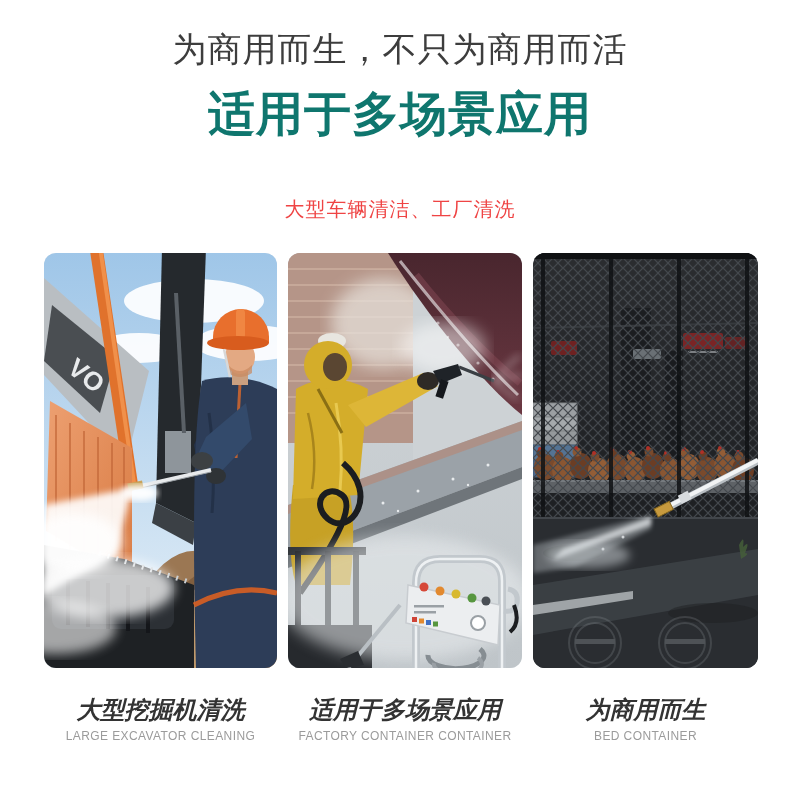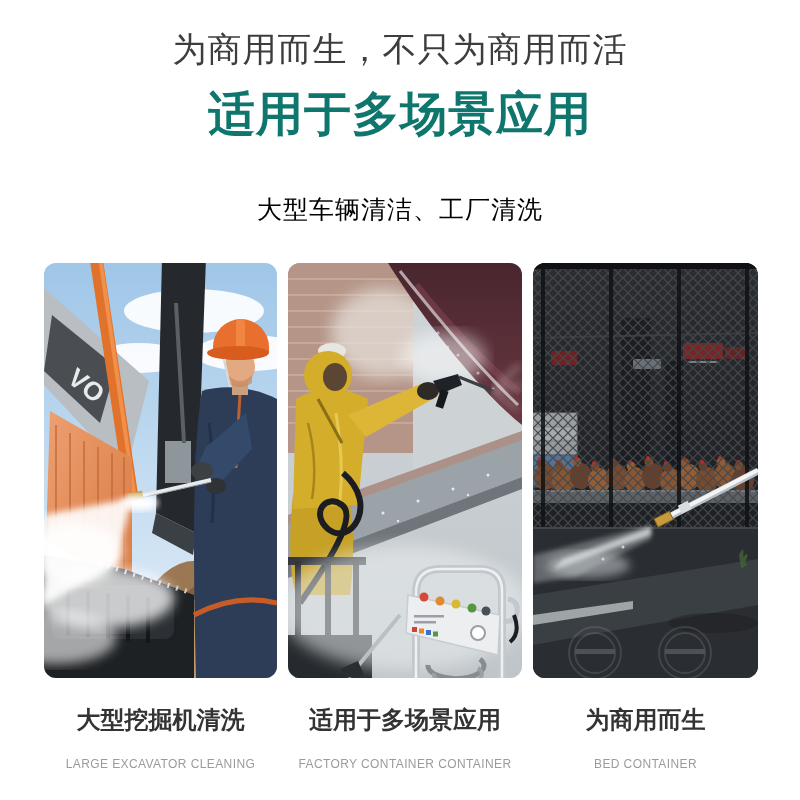--- a/index.html
+++ b/index.html
@@ -2,31 +2,31 @@
 <html><head>
 <meta charset="utf-8">
 <style>
   html,body{margin:0;padding:0;background:#ffffff;}
   body{width:800px;height:800px;overflow:hidden;font-family:"Liberation Sans",sans-serif;-webkit-font-smoothing:antialiased;}
   .page{width:800px;height:800px;background:#fff;box-sizing:border-box;}
   .header{text-align:center;}
   .tagline{margin:0;padding-top:31px;font-size:34px;line-height:1.1;font-weight:300;color:#3d3d3d;letter-spacing:1px;}
   .title{margin:20px 0 0 0;font-size:47px;line-height:52px;font-weight:700;color:#0f766e;letter-spacing:1px;}
   .subtitles{margin-top:50px;}
-  .subtitles p{margin:10px;font-size:25px;line-height:39px;color:#000000;letter-spacing:1px;}
+  .subtitles p{margin:0;font-size:20px;line-height:39px;color:#ef4444;letter-spacing:1px;}
   .scenes{display:flex;gap:11px;padding:24px 42px 0 44px;box-sizing:border-box;}
   .scene{margin:0;display:flex;flex-direction:column;}
   .scene:nth-child(1){width:233px;}
   .scene:nth-child(2){width:234px;}
   .scene:nth-child(3){width:225px;}
   .photo{height:415px;border-radius:12px;overflow:hidden;background:#dfe4e8;}
   .photo svg{display:block;width:100%;height:100%;}
   figcaption{text-align:center;}
-  .cap-zh{margin-top:27px;font-size:24px;line-height:1.25;font-weight:700;color:#333333;}
-  .cap-en{margin-top:22px;font-size:12px;line-height:1.2;color:#9b9b9b;letter-spacing:0.4px;}
+  .cap-zh{margin-top:27px;font-size:24px;line-height:1.25;font-weight:700;color:#333333;font-style:italic;}
+  .cap-en{margin-top:4px;font-size:12px;line-height:1.2;color:#9b9b9b;letter-spacing:0.4px;}
 </style>
 </head>
 <body>
 
 <div class="page">
 
   <div class="header">
     <p class="tagline">为商用而生，不只为商用而活</p>
     <h1 class="title">适用于多场景应用</h1>
     <div class="subtitles">

